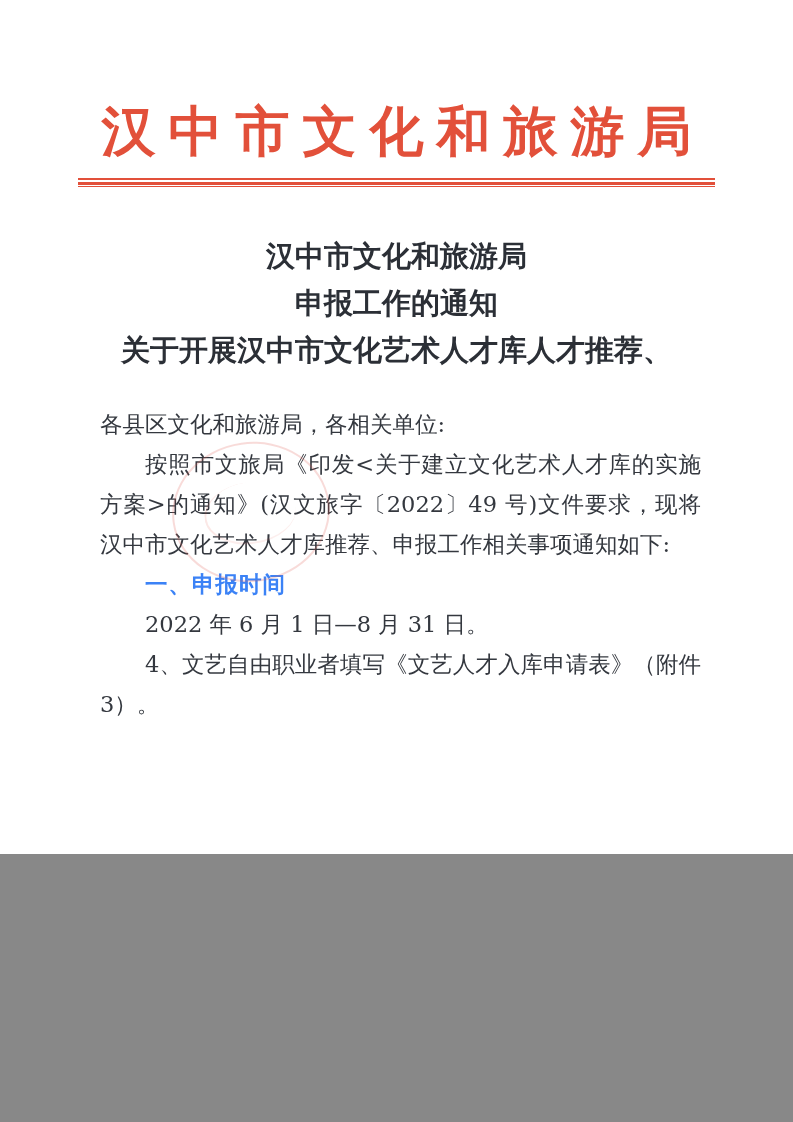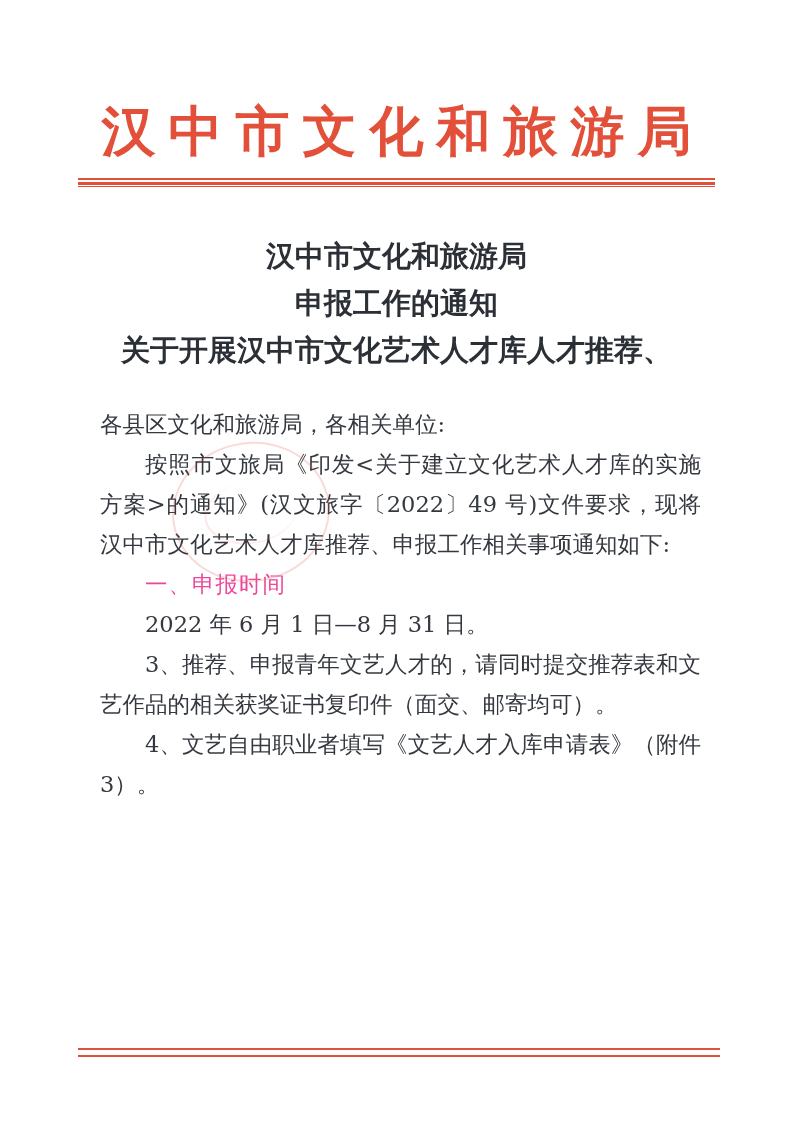--- a/index.html
+++ b/index.html
@@ -1,19 +1,19 @@
 <!DOCTYPE html>
 <html><head>
 <meta charset="utf-8">
 <style>
   * { margin:0; padding:0; box-sizing:border-box; }
   html,body { background:#888; }
   .page {
     position:relative;
-    width:793px; height:1122px;
+    width:793px; height:854px;
     margin:0 auto;
     background:#ffffff;
     overflow:hidden;
     font-family:"DejaVu Serif","Liberation Serif",serif;
   }
   
   .letterhead { margin:96px 78px 0; text-align:center; }
   .org-name {
     font-size:54px;
     font-weight:bold;
@@ -47,22 +47,22 @@
     margin:30px 92px 0 100px;
     font-size:22.5px;
     line-height:40px;
     color:#34383f;
     text-align:justify;
   }
   .doc-body p { text-indent:2em; }
   .doc-body p.salutation { text-indent:0; }
   .section-heading {
     font-family:"DejaVu Sans","Liberation Sans",sans-serif;
-    font-weight:normal;
-    color:#ec4899;
+    font-weight:bold;
+    color:#3b82f6;
     letter-spacing:1px;
   }
   
   .seal-artifact {
     position:absolute;
     left:172px; top:442px;
     width:158px; height:140px;
     border:2px solid rgba(224,90,80,0.22);
     border-radius:50%;
     transform:rotate(-8deg);
@@ -99,21 +99,20 @@
     <div>汉中市文化和旅游局</div>
     <div>申报工作的通知</div>
     <div>关于开展汉中市文化艺术人才库人才推荐、</div>
   </div>
 
   <div class="doc-body">
     <p class="salutation">各县区文化和旅游局，各相关单位:</p>
     <p>按照市文旅局《印发&lt;关于建立文化艺术人才库的实施方案&gt;的通知》(汉文旅字〔2022〕49 号)文件要求，现将汉中市文化艺术人才库推荐、申报工作相关事项通知如下:</p>
     <p class="section-heading">一、申报时间</p>
     <p>2022 年 6 月 1 日—8 月 31 日。</p>
-    <p>3、推荐、申报青年文艺人才的，请同时提交推荐表和文艺作品的相关获奖证书复印件（面交、邮寄均可）。</p>
     <p>4、文艺自由职业者填写《文艺人才入库申请表》（附件3）。</p>
   </div>
 
   <div class="seal-artifact"></div>
 
   <div class="footer-rule"></div>
 
 </div>
 
 </body></html>

